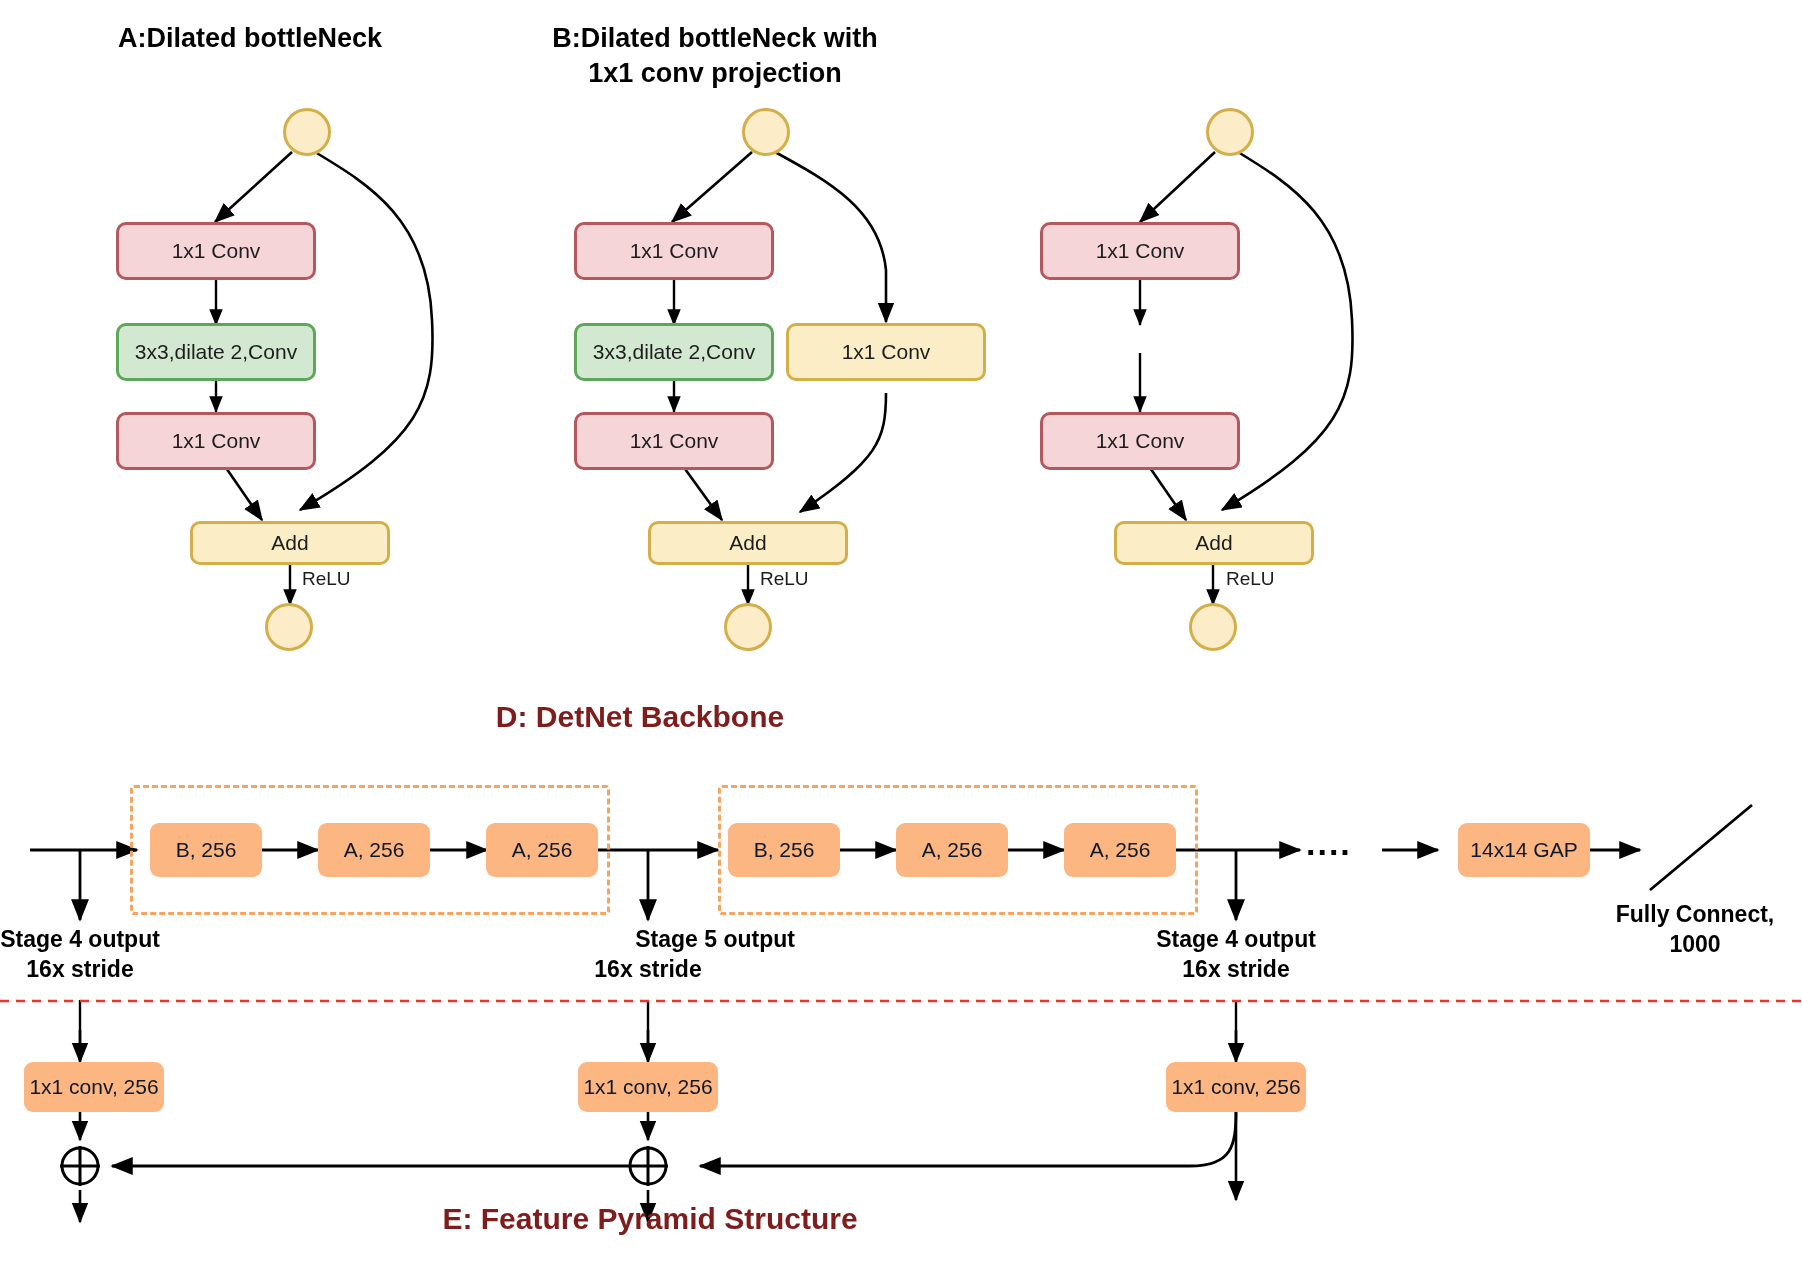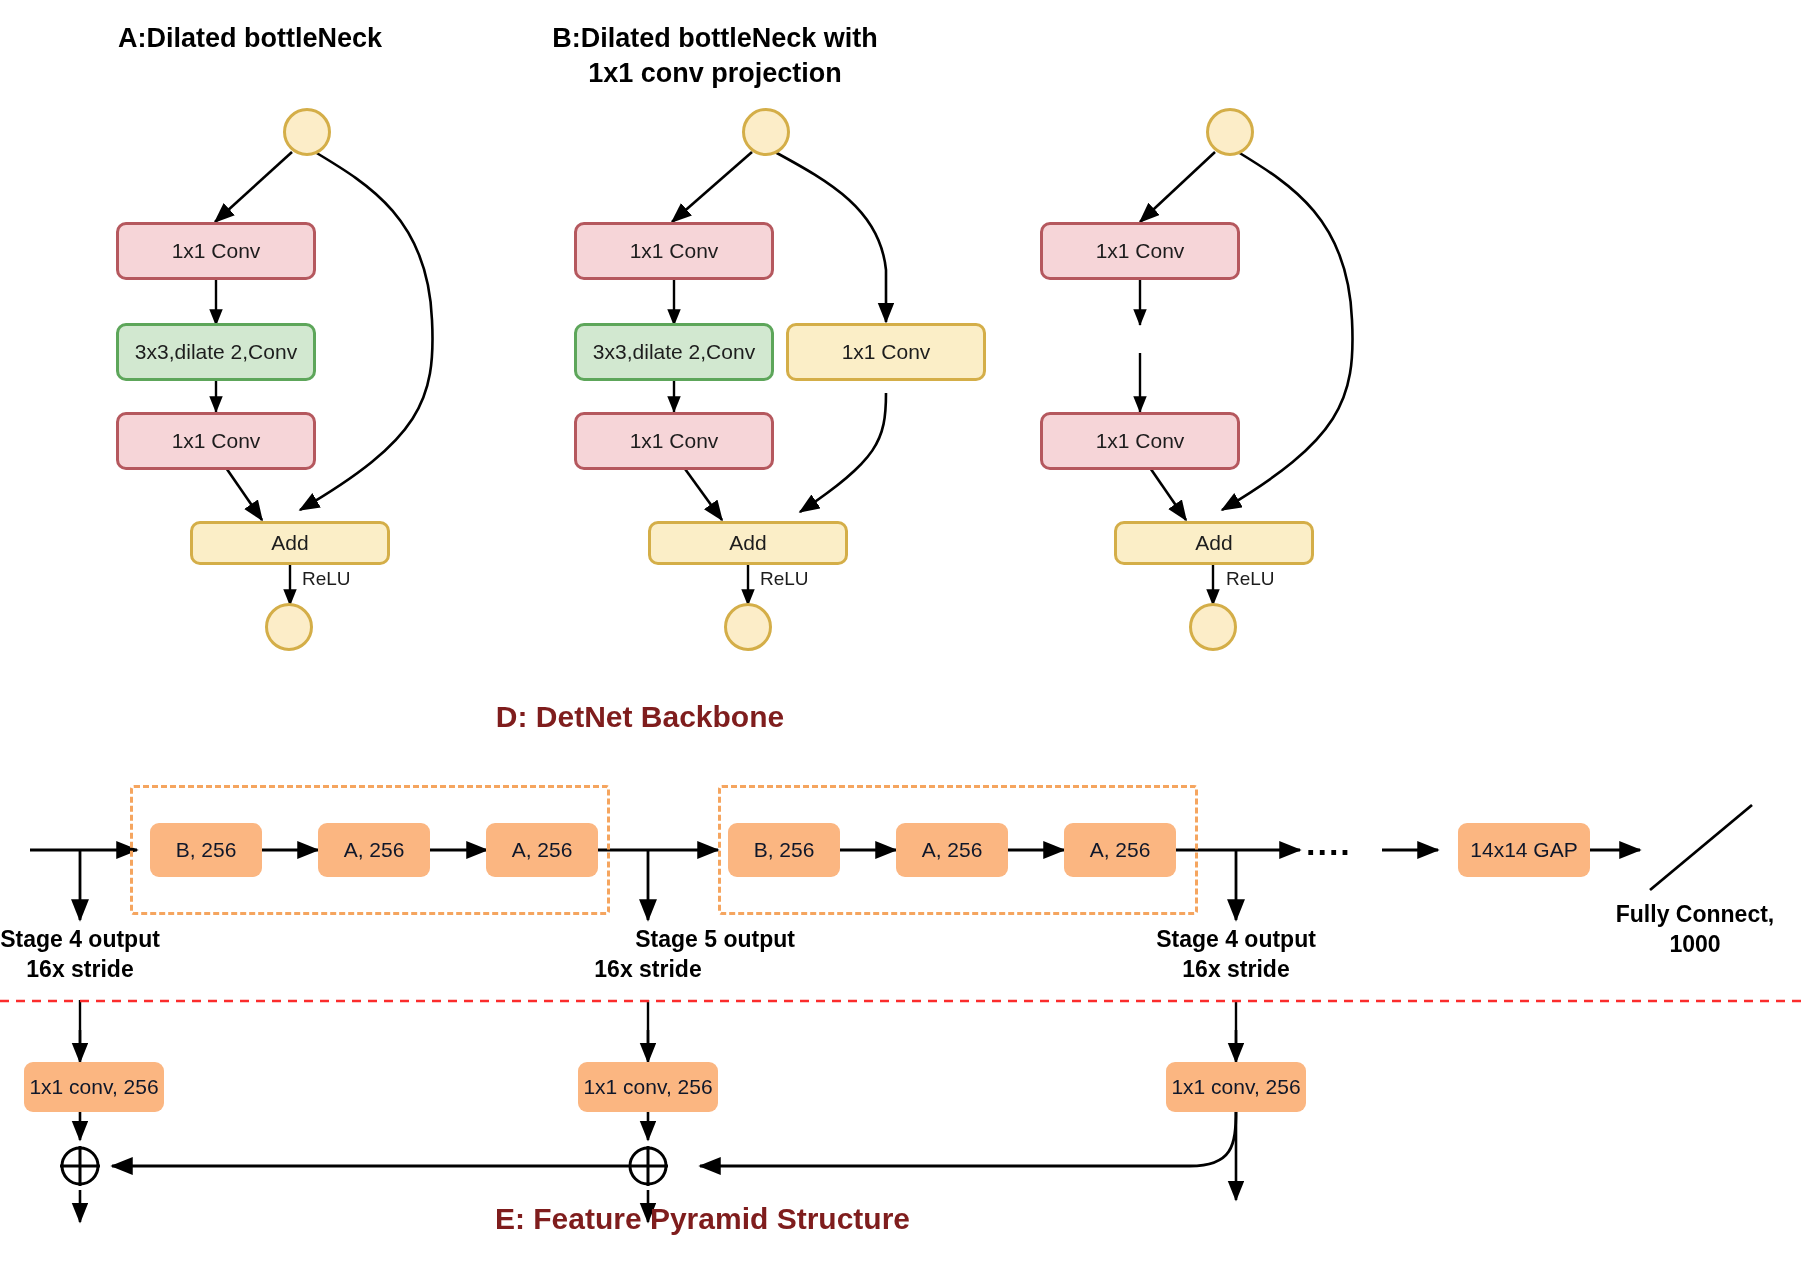--- a/index.html
+++ b/index.html
@@ -302,15 +302,15 @@
 
   <svg class="oplus" style="left:58px; top:1144px;" viewBox="0 0 44 44">
     <circle cx="22" cy="22" r="18" fill="none" stroke="#000" stroke-width="3"></circle>
     <path d="M22,2 L22,42 M2,22 L42,22" stroke="#000" stroke-width="3"></path>
   </svg>
   <svg class="oplus" style="left:626px; top:1144px;" viewBox="0 0 44 44">
     <circle cx="22" cy="22" r="18" fill="none" stroke="#000" stroke-width="3"></circle>
     <path d="M22,2 L22,42 M2,22 L42,22" stroke="#000" stroke-width="3"></path>
   </svg>
 
-  <div class="subtitle" style="left:390px; top:1200px; width:520px;text-align:right;">E: Feature Pyramid Structure</div>
+  <div class="subtitle" style="left:390px; top:1200px; width:520px;">E: Feature Pyramid Structure</div>
 
 </div>
 
 </body></html>

